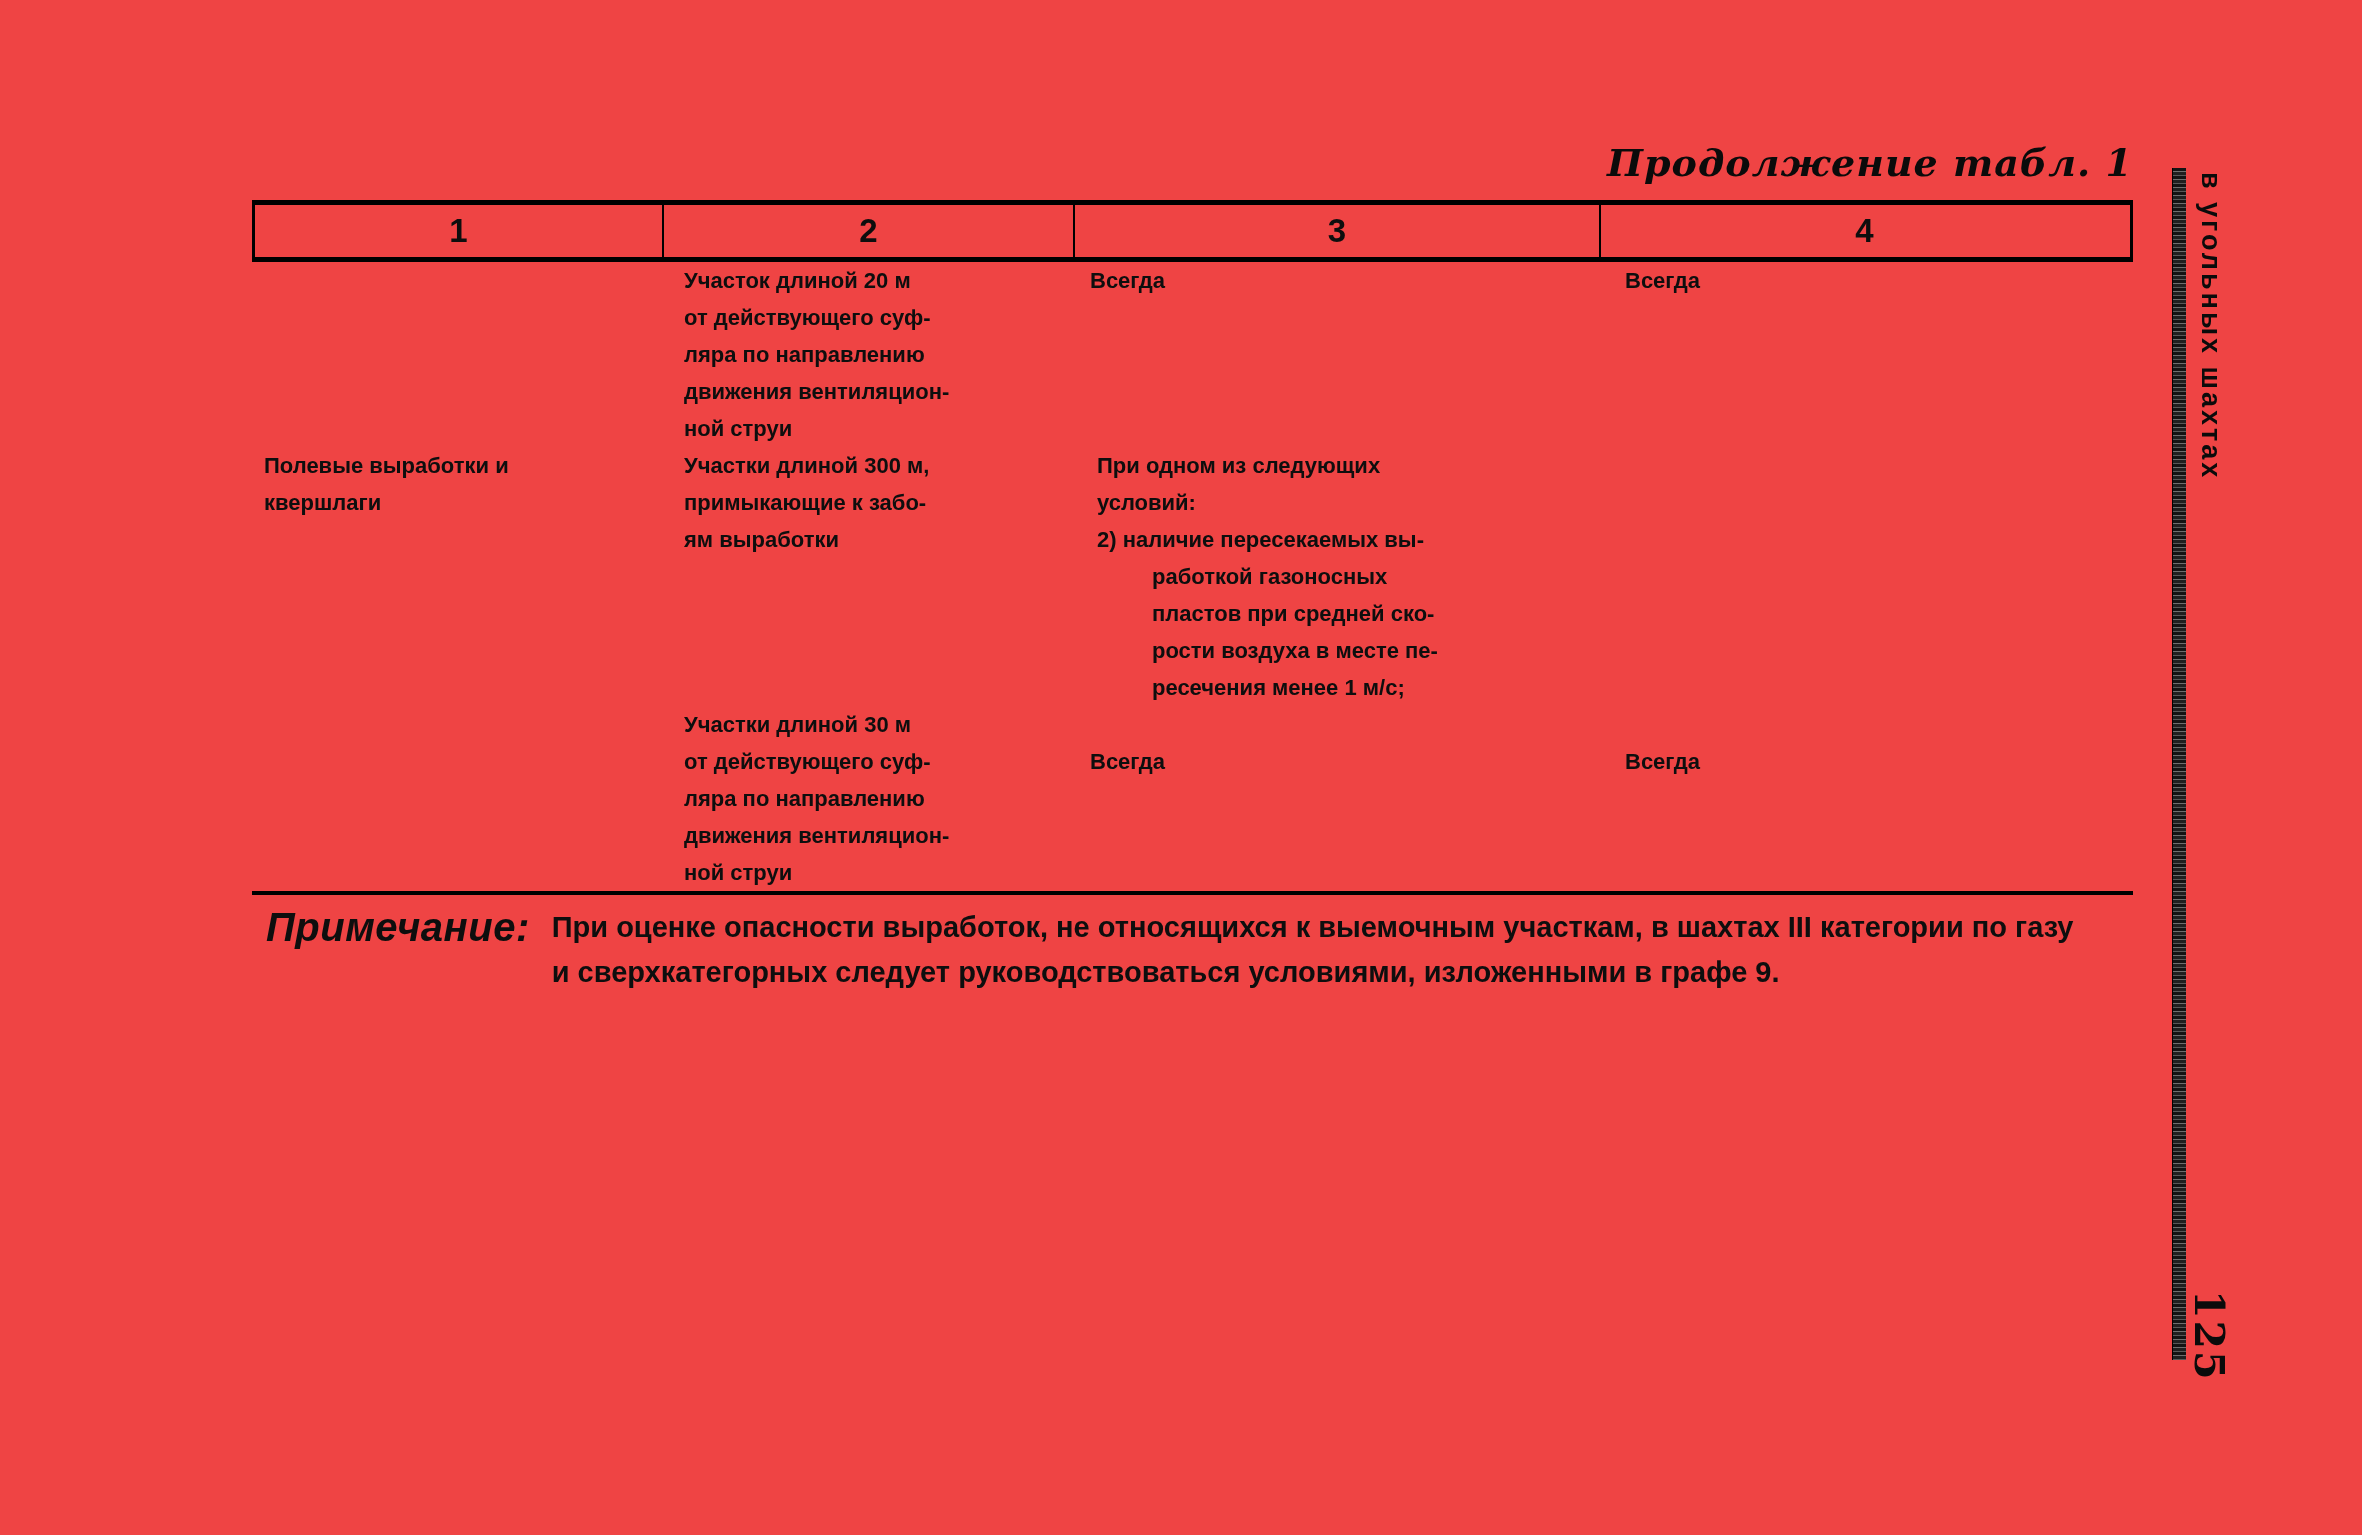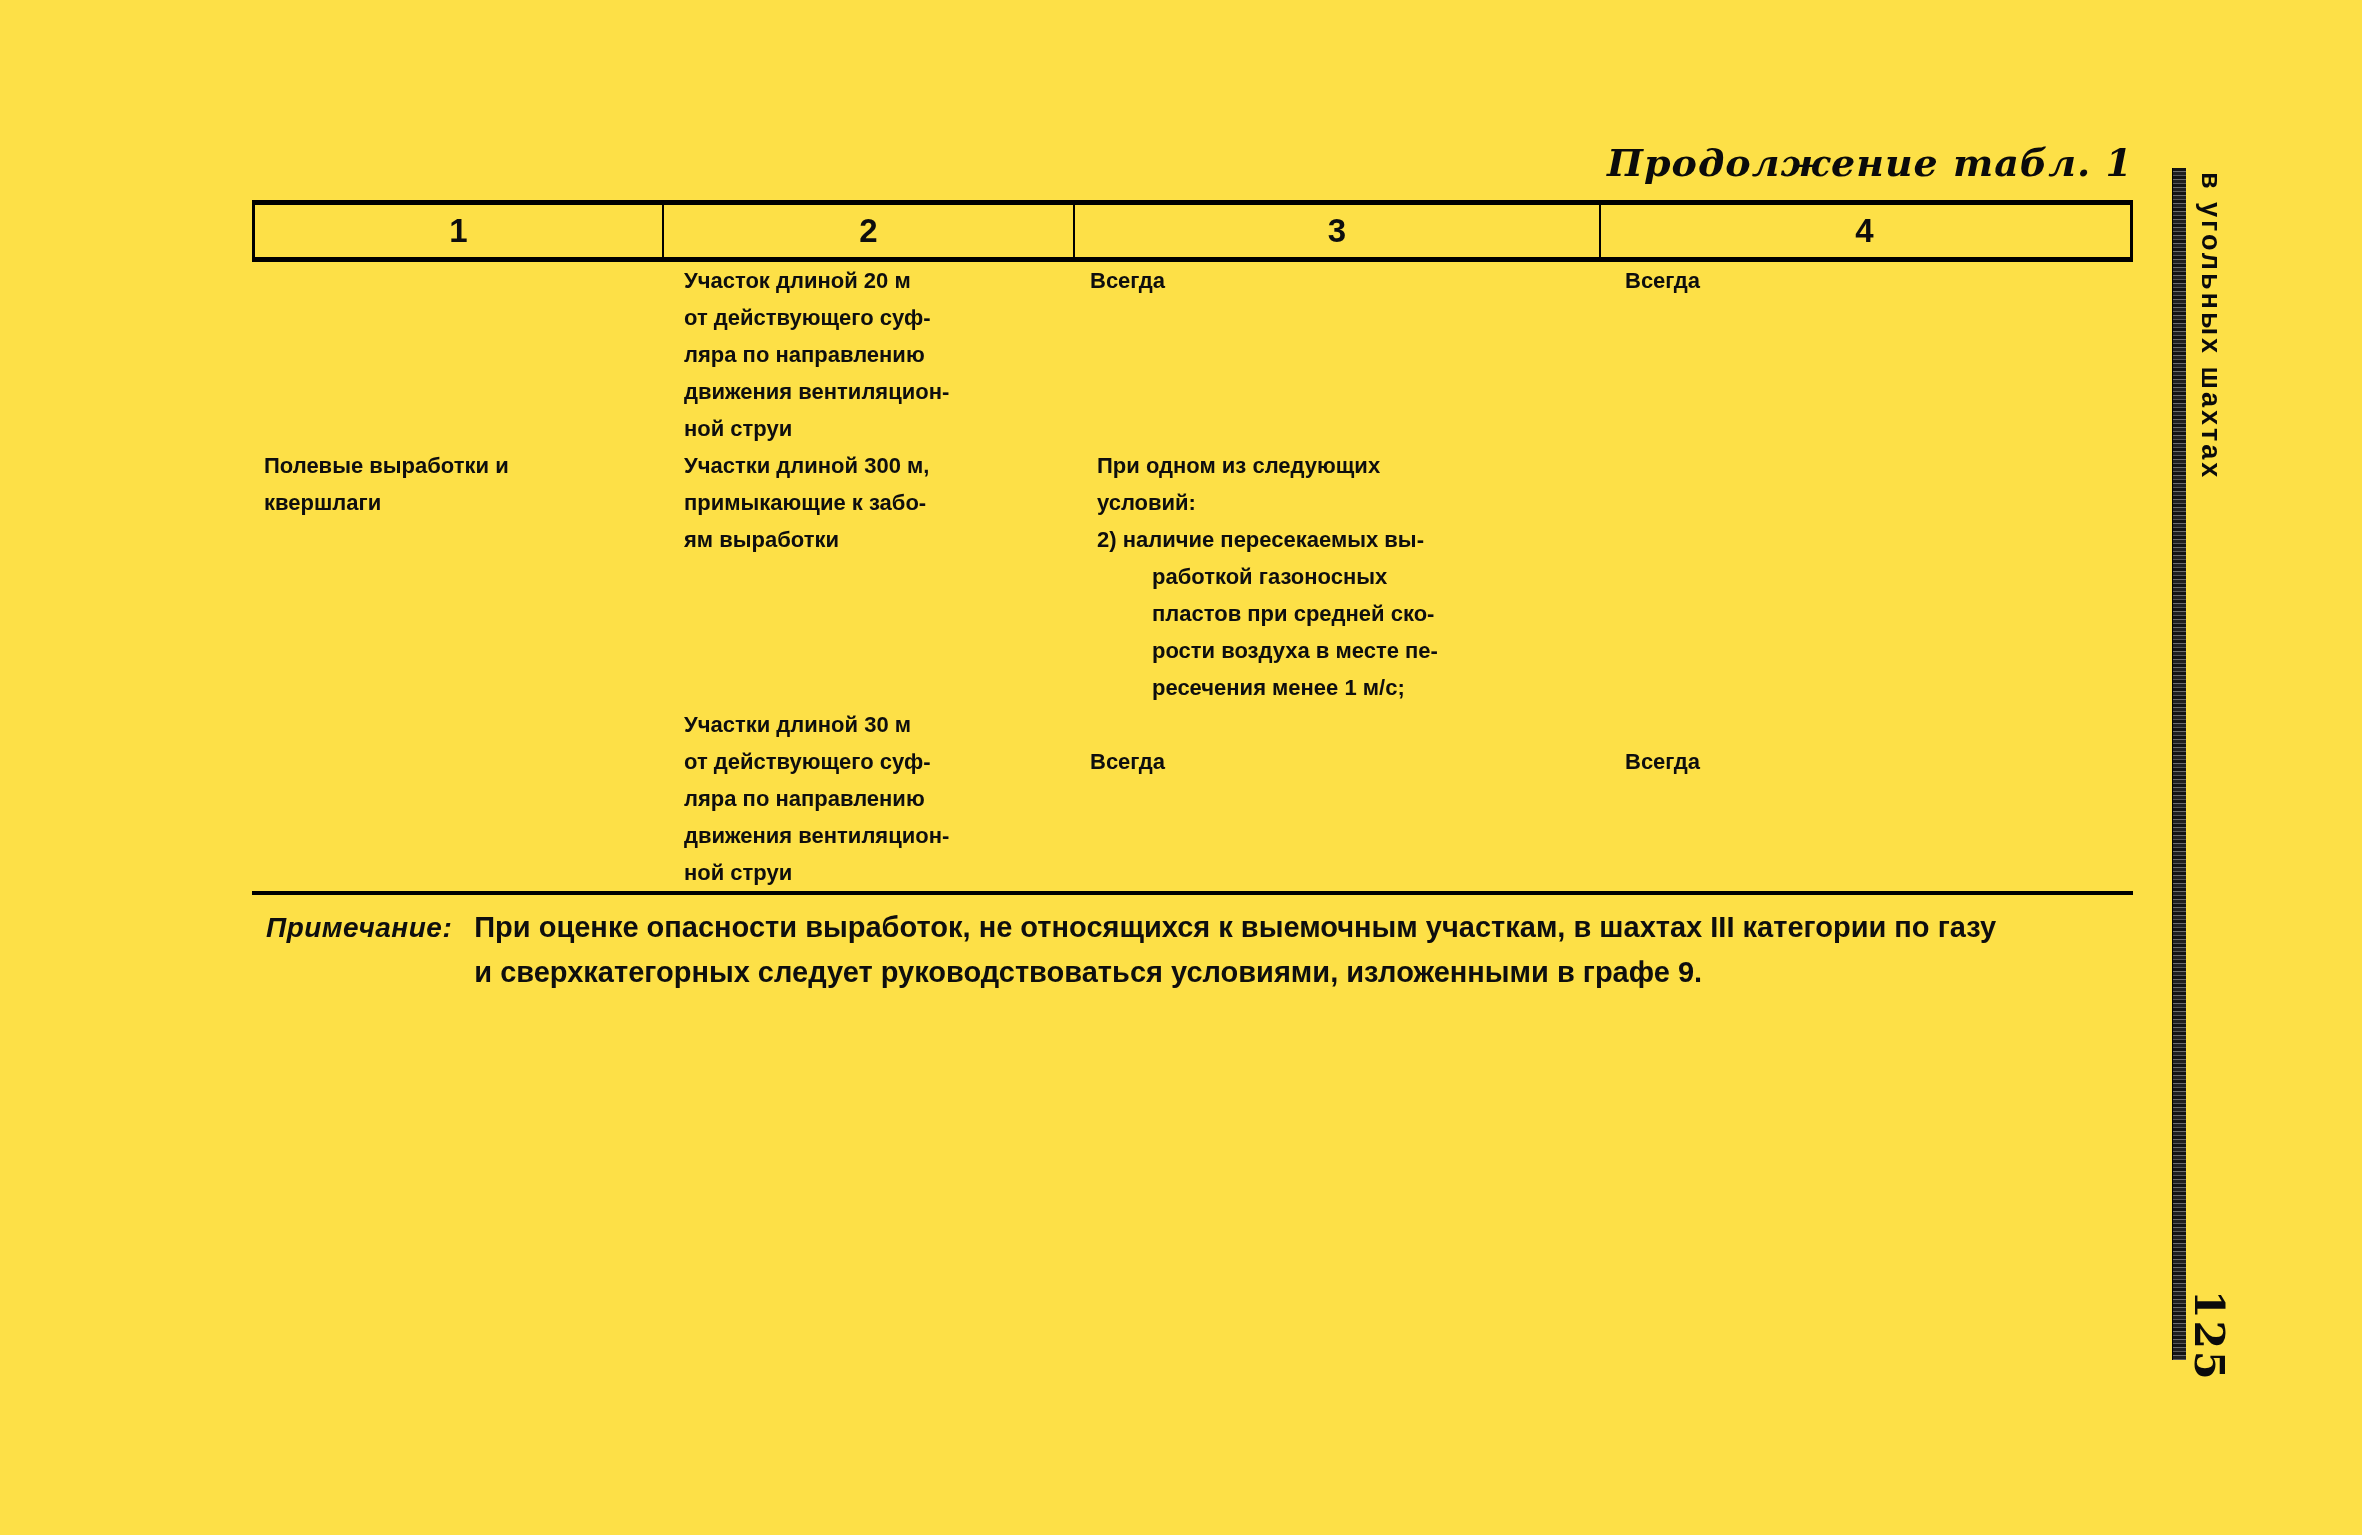--- a/index.html
+++ b/index.html
@@ -1,17 +1,17 @@
 <!DOCTYPE html>
 <html><head>
 <meta charset="utf-8">
 <style>
   html,body{margin:0;padding:0;background:#e8e8e8;}
   .page{
-    position:relative;width:2362px;height:1535px;background:#fde047;
+    position:relative;width:2362px;height:1535px;background:#ef4444;
     font-family:"Liberation Sans","DejaVu Sans",sans-serif;color:#0e0e0e;overflow:hidden;
   }
   .doc-title{
     position:absolute;left:252px;top:140px;width:1881px;text-align:right;
     font-family:"DejaVu Serif","Liberation Serif",serif;font-style:italic;font-weight:700;
     font-size:38px;letter-spacing:1px;color:#0b0b0b;
   }
   .table-wrap{position:absolute;left:252px;top:200px;width:1881px;}
   .thead{
     display:grid;grid-template-columns:407px 411px 526px 529px;
@@ -30,21 +30,21 @@
   .c2p{padding-left:23px;}
   .c3p{padding-left:16px;padding-right:6px;}
   .c4p{padding-left:23px;padding-right:2px;}
   .pre{white-space:pre-wrap;}
   .center{text-align:left;}
   .down1{padding-top:37px;}
   .hang{padding-left:55px;text-indent:-55px;}
   .rule{height:4px;background:#000;margin-top:0px;}
   .note{display:flex;margin-top:10px;padding-left:14px;font-size:29px;font-weight:700;line-height:45px;}
   .note-label{
-    font-style:italic;font-size:28px;flex:0 0 auto;margin-right:22px;letter-spacing:0.5px;
+    font-style:italic;font-size:40px;flex:0 0 auto;margin-right:22px;letter-spacing:0.5px;
   }
   .note-text{flex:1;}
   .side-rule{
     position:absolute;left:2172px;top:168px;width:13px;height:1192px;
     background:repeating-linear-gradient(180deg,#141414 0 3px,#6e6e6e 3px 4px,#202020 4px 7px,#585858 7px 8px);
     border-left:1px solid #000;
   }
   .side-text{
     position:absolute;left:2226px;top:172px;
     transform:rotate(90deg);transform-origin:top left;

